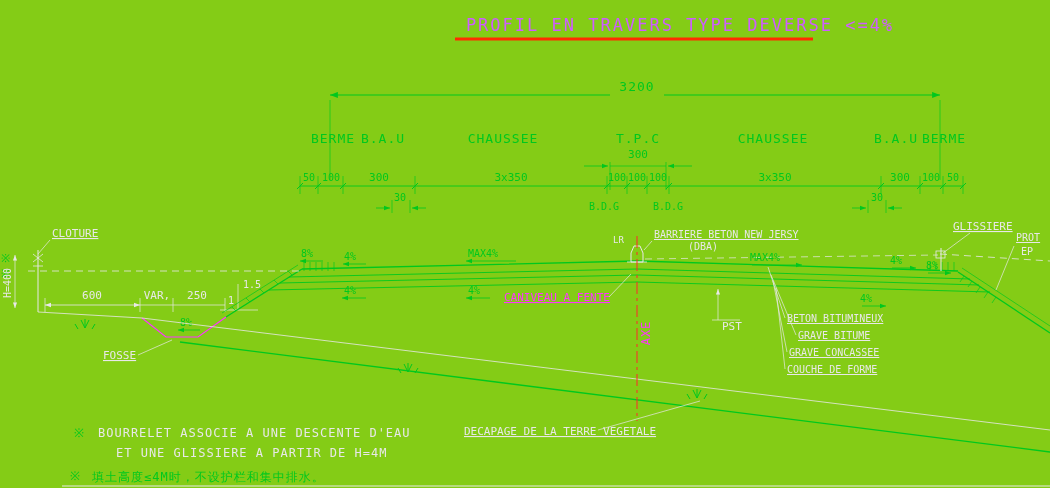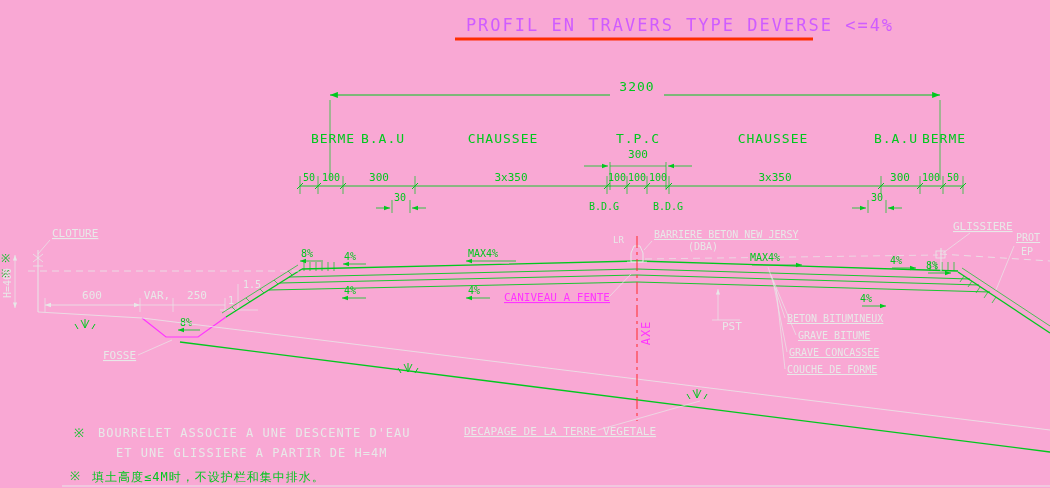--- a/index.html
+++ b/index.html
@@ -1,16 +1,16 @@
 <!DOCTYPE html>
 <html><head>
 <meta charset="utf-8">
 <style>
   html,body{margin:0;padding:0;background:#000;}
-  #stage{position:relative;width:1050px;height:488px;background:#f9a8d4;overflow:hidden;}
+  #stage{position:relative;width:1050px;height:488px;background:#84cc16;overflow:hidden;}
   svg{display:block;}
   text{font-family:"DejaVu Sans Mono",monospace;}
   .g{fill:#00c81e;}
   .w{fill:#e8e8e8;}
   .m{fill:#ff35ff;}
   .p{fill:#cf5cff;}
   .u{text-decoration:underline;}
   .sg{stroke:#00c81e;fill:none;}
   .sw{stroke:#e8e8e8;fill:none;}
   .sm{stroke:#ff35ff;fill:none;}

